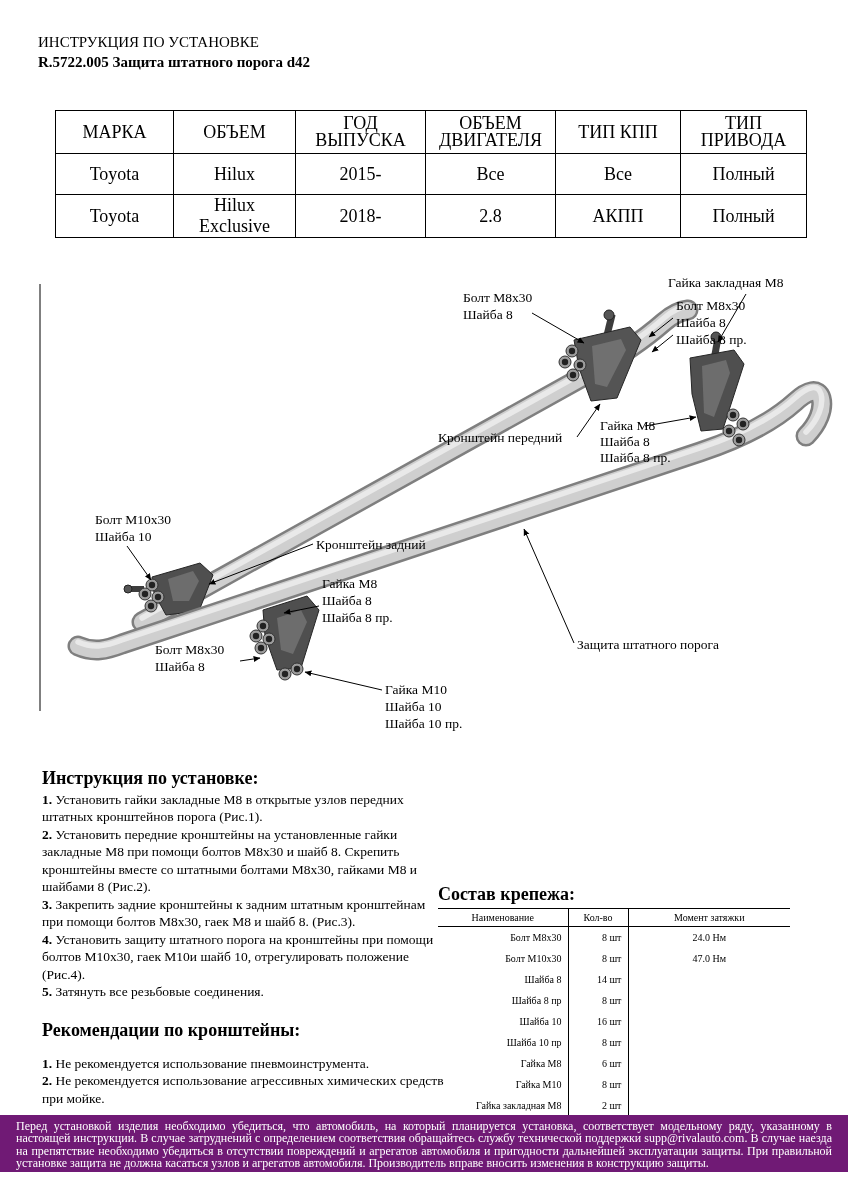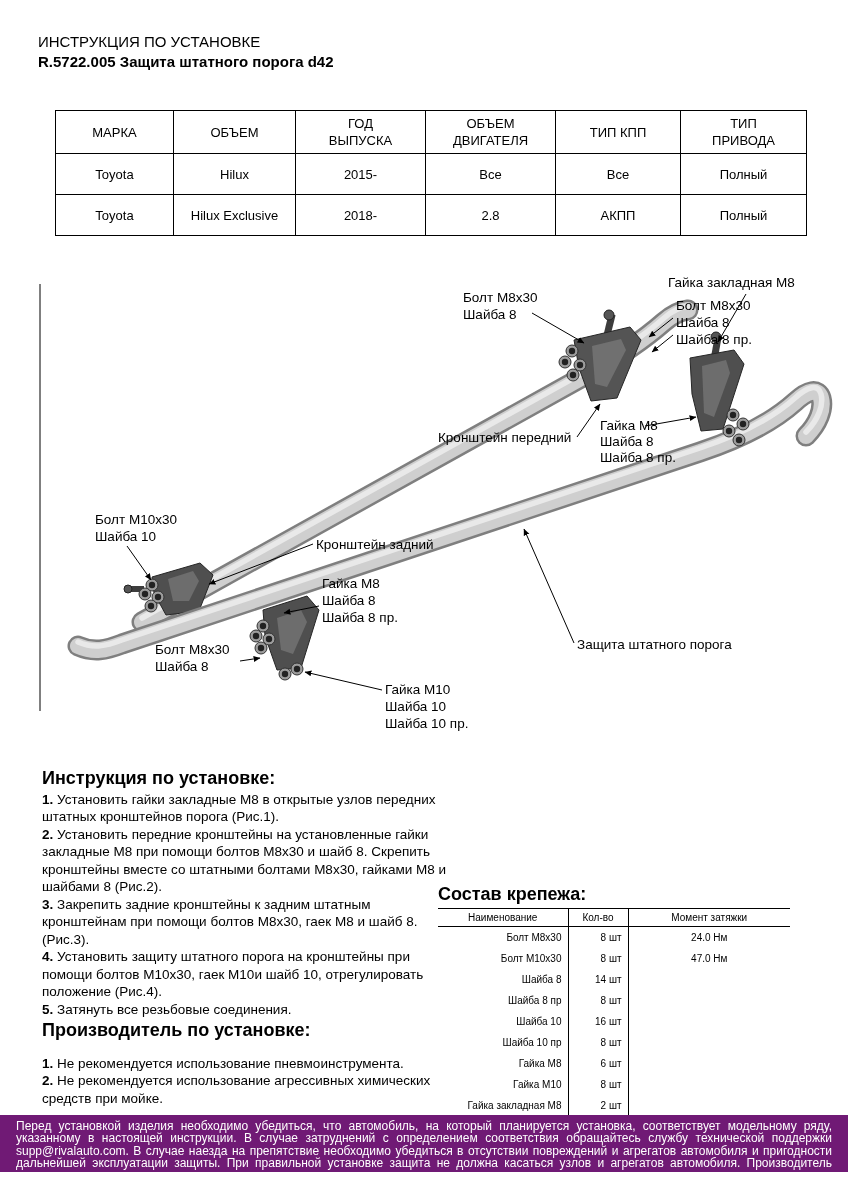--- a/index.html
+++ b/index.html
@@ -1,23 +1,23 @@
 <!DOCTYPE html>
 <html><head>
 <meta charset="utf-8">
 <style>
   html,body{margin:0;padding:0;background:#fff;}
   .page{position:relative;width:848px;height:1172px;background:#fff;overflow:hidden;
-        font-family:Liberation Sans, sans-serif;color:#000;}
+        font-family:Liberation Serif, serif;color:#000;}
 
   .hdr{position:absolute;left:38px;top:32px;font-size:15px;line-height:20px;}
   .hdr .l2{font-weight:700;}
 
   table.vtable{position:absolute;left:55px;top:110px;width:751px;border-collapse:collapse;
-               table-layout:fixed;font-size:13px;}
+               table-layout:fixed;font-size:18px;}
   .vtable th,.vtable td{border:1px solid #000;text-align:center;vertical-align:middle;
                font-weight:400;padding:0 4px;}
   .vtable th{height:42px;white-space:pre-line;line-height:17px;}
   .vtable td{height:40px;}
 
   svg.diagram{position:absolute;left:0;top:268px;width:848px;height:505px;}
   svg.diagram text{font-size:13.5px;fill:#000;}
 
   .col-left{position:absolute;left:42px;width:406px;font-size:13.5px;line-height:17.5px;}
   .instr{top:770px;}
@@ -235,21 +235,21 @@
   <div class="col-left instr">
     <div class="sec-title">Инструкция по установке:</div>
     <p class="step"><b>1.</b> <span>Установить гайки закладные М8 в открытые узлов передних штатных кронштейнов порога (Рис.1).</span></p>
     <p class="step"><b>2.</b> <span>Установить передние кронштейны на установленные гайки закладные М8 при помощи болтов М8х30 и шайб 8. Скрепить кронштейны вместе со штатными болтами М8х30, гайками М8 и шайбами 8 (Рис.2).</span></p>
     <p class="step"><b>3.</b> <span>Закрепить задние кронштейны к задним штатным кронштейнам при помощи болтов М8х30, гаек М8 и шайб 8. (Рис.3).</span></p>
     <p class="step"><b>4.</b> <span>Установить защиту штатного порога на кронштейны при помощи болтов М10х30, гаек М10и шайб 10, отрегулировать положение (Рис.4).</span></p>
     <p class="step"><b>5.</b> <span>Затянуть все резьбовые соединения.</span></p>
   </div>
 
   <div class="col-left recs">
-    <div class="sec-title">Производитель по установке:</div>
+    <div class="sec-title">Рекомендации по кронштейны:</div>
     <p class="step"><b>1.</b> <span>Не рекомендуется использование пневмоинструмента.</span></p>
     <p class="step"><b>2.</b> <span>Не рекомендуется использование агрессивных химических средств при мойке.</span></p>
   </div>
 
   <div class="hw">
     <div class="sec-title">Состав крепежа:</div>
     <table class="hwtable">
       <colgroup>
           <col style="width:130px">
           <col style="width:60px">

